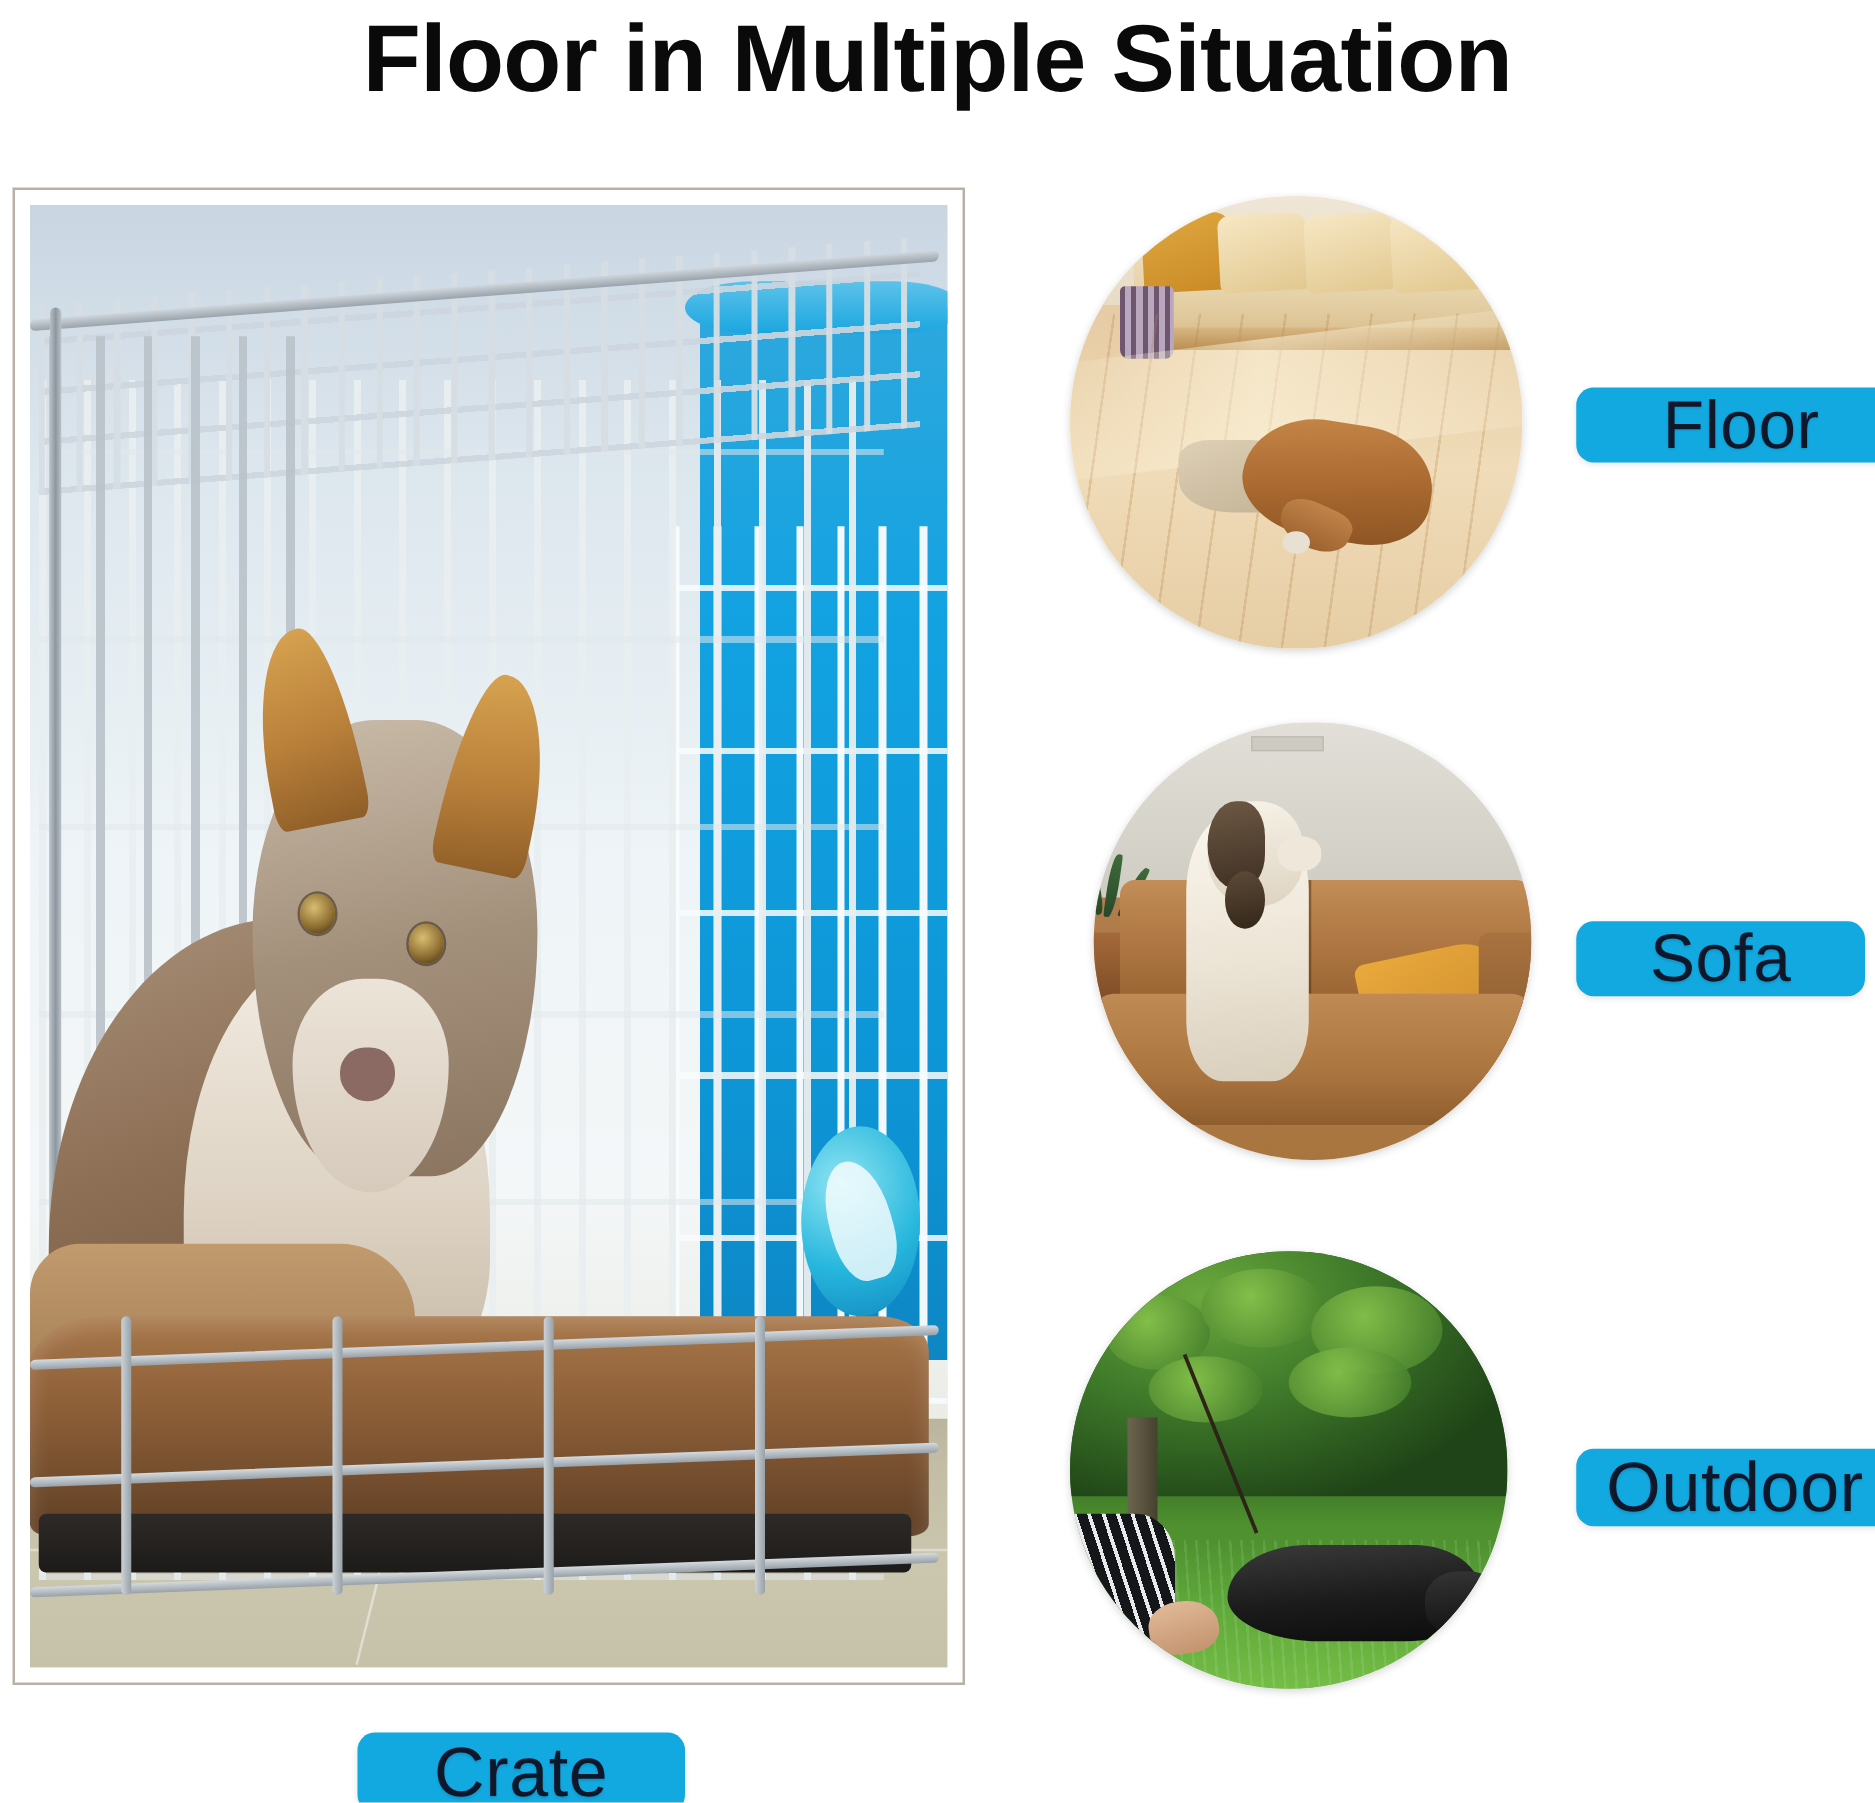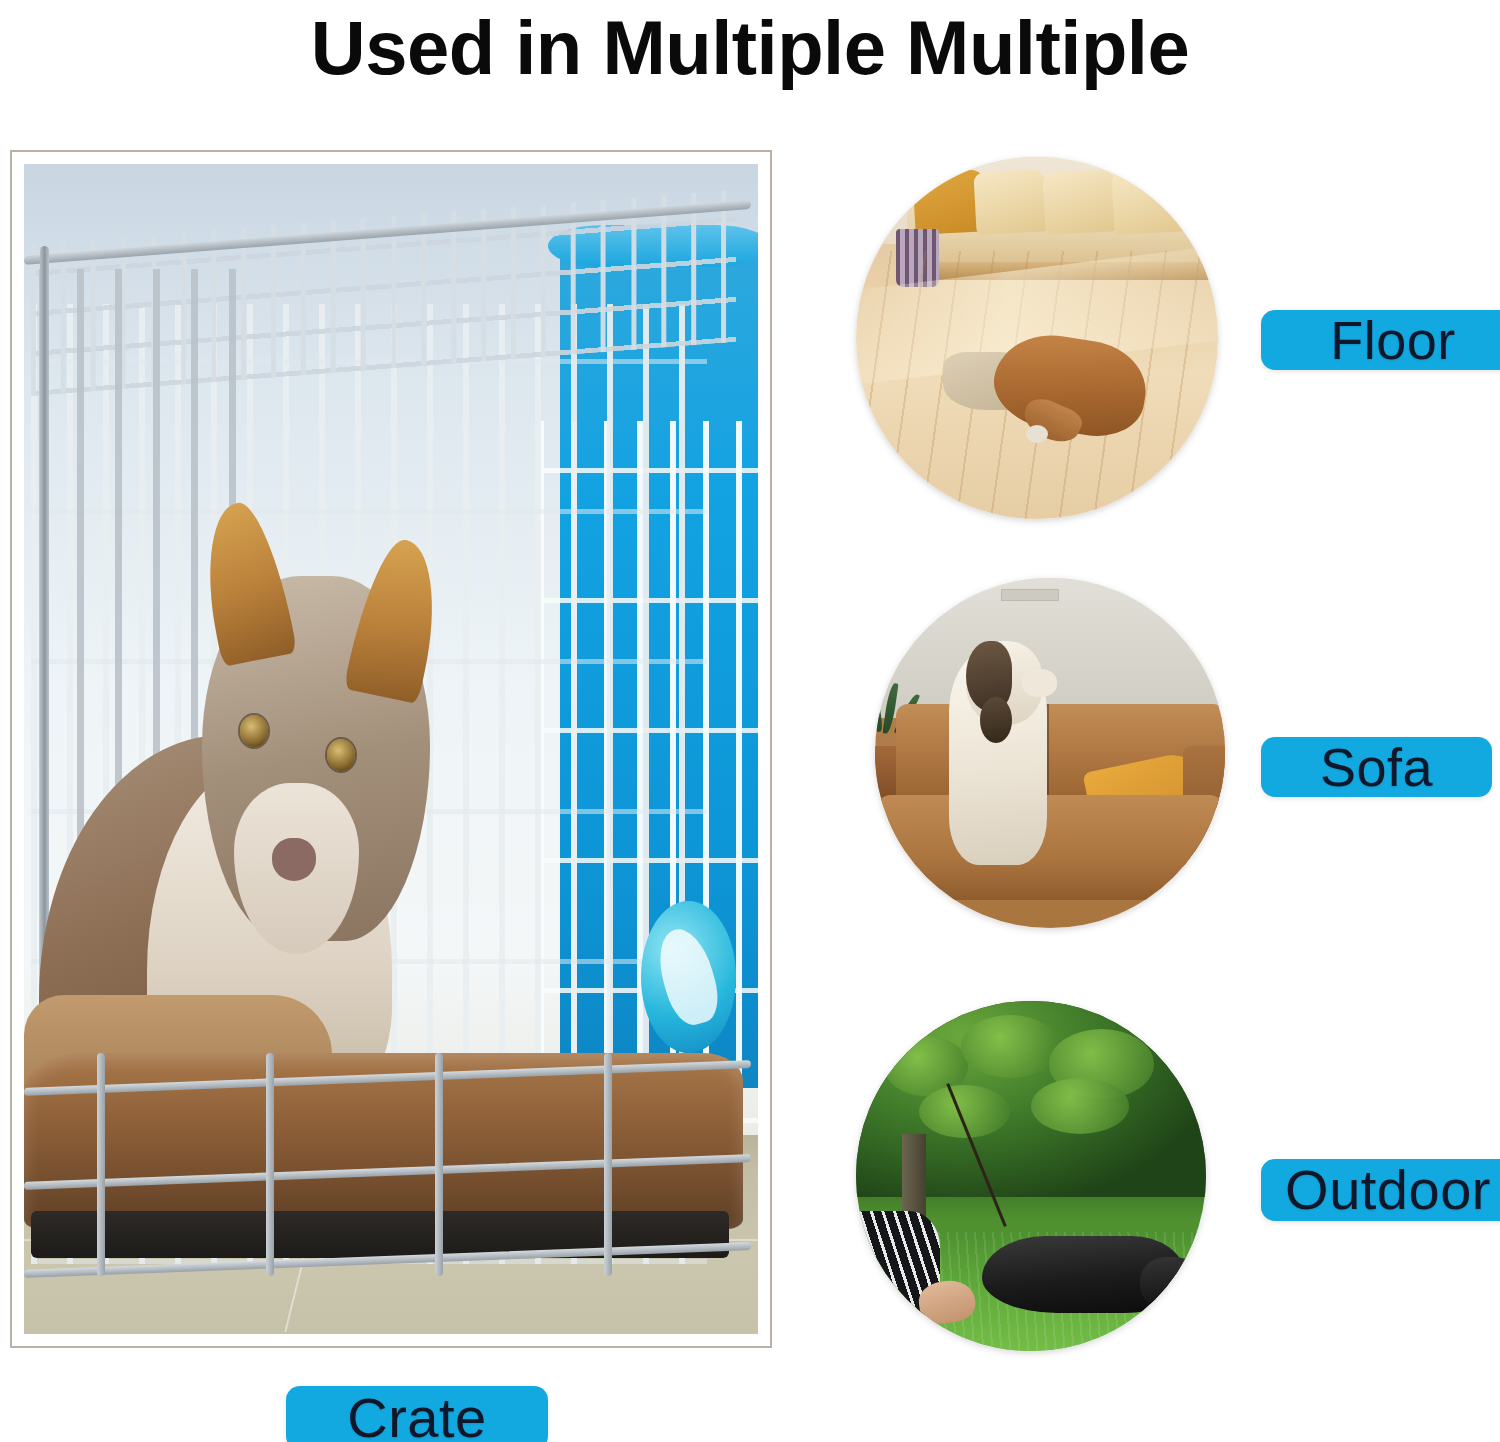--- a/index.html
+++ b/index.html
@@ -351,21 +351,21 @@
     margin-left: 29px;
   }
   .pill-floor   { left: 1232px; top: 310px;  width: 264px; height: 60px; }
   .pill-sofa    { left: 1232px; top: 737px;  width: 231px; height: 60px; }
   .pill-outdoor { left: 1232px; top: 1159px; width: 254px; height: 62px; font-size: 56px; }
   .pill-crate   { left: 257px;  top: 1386px; width: 262px; height: 64px; font-size: 56px; }
 </style>
 </head>
 <body>
 
-<div class="page-title">Used in Multiple Multiple</div>
+<div class="page-title">Floor in Multiple Situation</div>
 
 <div class="crate-frame">
   <div class="crate-photo">
     <div class="cp-wall"></div>
     <div class="cp-bluepanel"></div>
     <div class="cp-floor"></div>
 
     <div class="cp-cage-right"></div>
     <div class="cp-cage-front"></div>
     <div class="cp-cage-front-h"></div>

